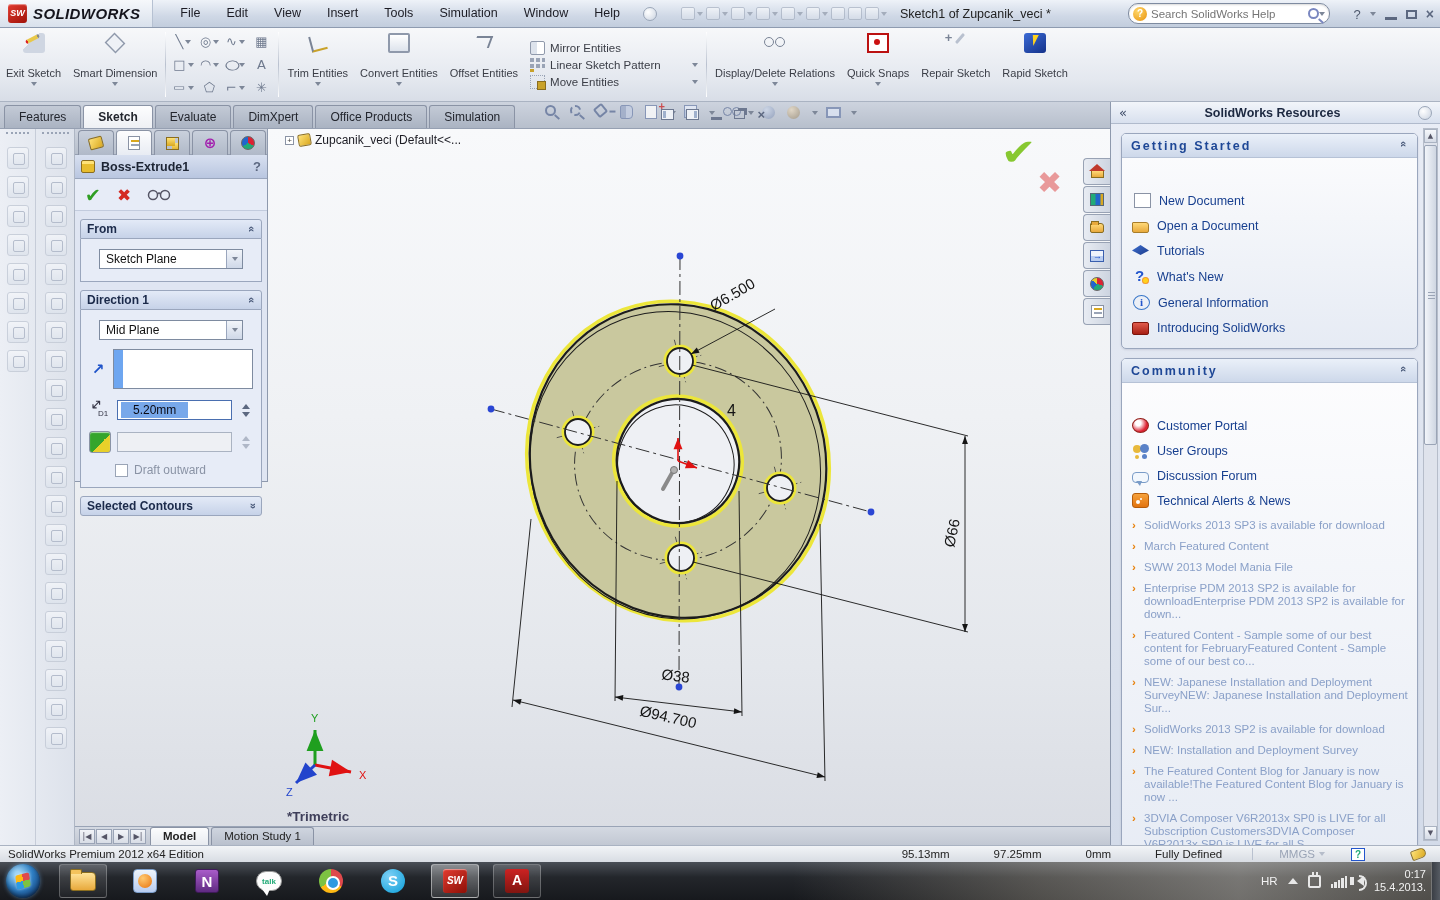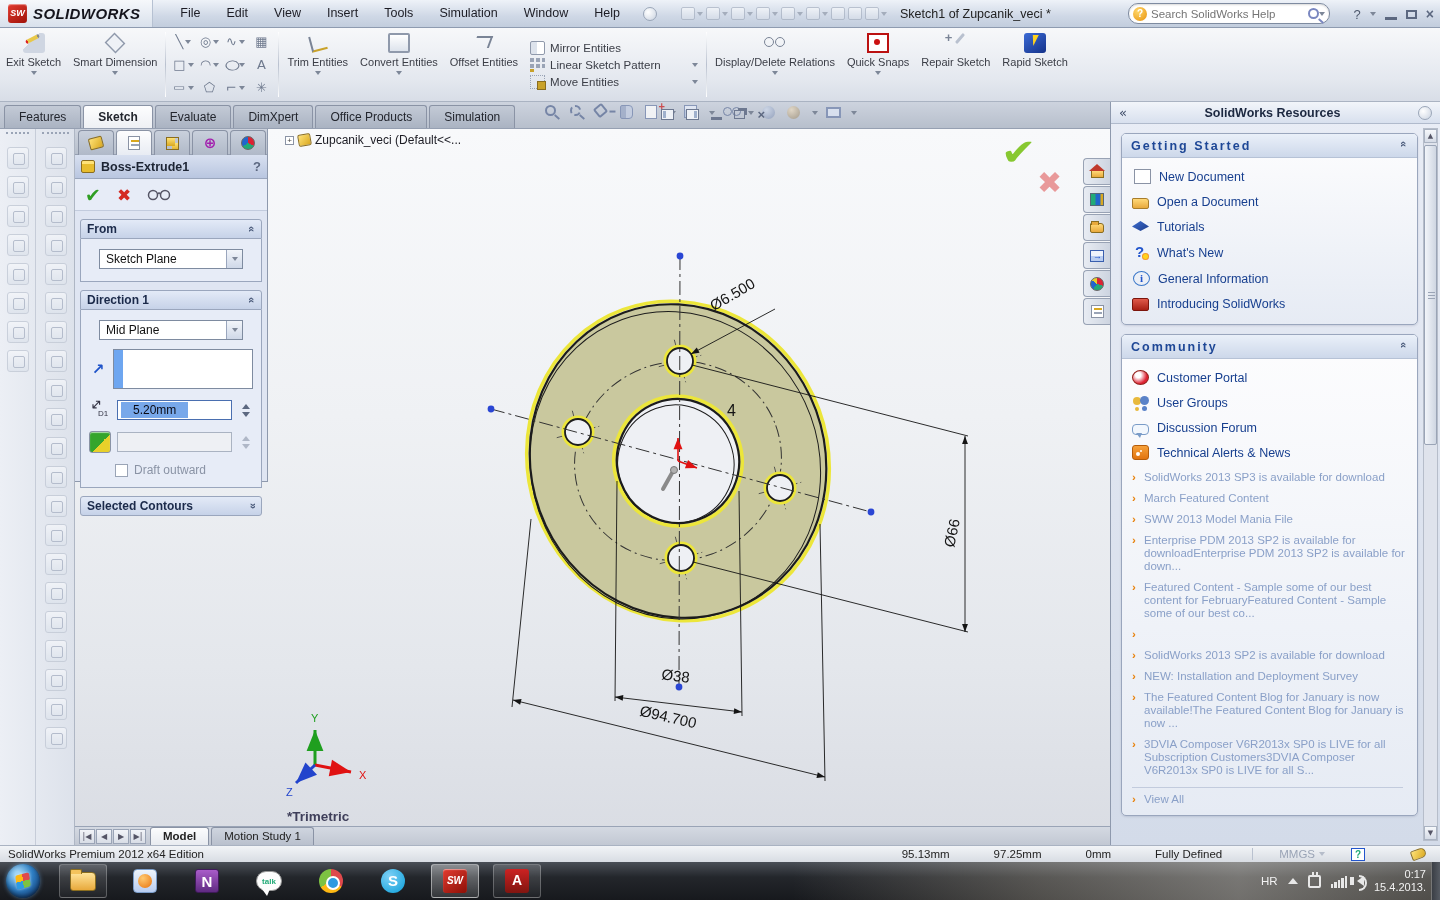--- a/index.html
+++ b/index.html
@@ -33,21 +33,21 @@
   .tb-glyph{font-size:13px;color:#4e596e;}
   .cs-min{width:12px;height:3px;background:#5c6880;margin-top:8px;}
   .cs-res{width:11px;height:9px;border:2px solid #5c6880;}
   .cs-x{font-size:14px;font-weight:bold;color:#5c6880;}
 
   
   #ribbon{position:absolute;left:0;top:28px;width:1440px;height:74px;
     background:linear-gradient(#f7f8fa,#e4e8ef 70%,#d8dde7);border-bottom:1px solid #aab3c2;display:flex;align-items:stretch;}
   .rb-sep{width:1px;background:linear-gradient(#fff,#b9c1cf,#fff);margin:4px 2px;}
   .rb-big{display:flex;flex-direction:column;align-items:center;justify-content:flex-start;padding:5px 6px 2px;min-width:52px;cursor:default;color:#3a3d46;}
-  .rb-big .lab{font-size:11px;line-height:12px;text-align:center;white-space:pre-line;margin-top:3px;}
+  .rb-big .lab{font-size:11px;line-height:12px;text-align:center;white-space:pre-line;margin-top:14px;}
   .rb-big .dd{margin-top:3px;}
   .big-ic{width:22px;height:20px;position:relative;}
   .ic-exit-sketch{background:linear-gradient(135deg,transparent 40%,#cfd6e2 40%);border-radius:3px;}
   .ic-exit-sketch::after{content:"";position:absolute;left:2px;top:4px;width:15px;height:4px;background:linear-gradient(90deg,#d22 15%,#e8c84a 15%,#e8c84a 85%,#888 85%);transform:rotate(-28deg);border-radius:2px;}
   .ic-smartdim{border:2px solid #8f99ab;transform:rotate(45deg) scale(.7);background:#eef1f6;}
   .ic-trim::after{content:"";position:absolute;left:3px;top:2px;width:14px;height:14px;border-left:2px solid #7a8496;border-bottom:2px solid #c9a22a;transform:rotate(-15deg);}
   .ic-convert{border:2px solid #8f99ab;border-radius:2px;background:linear-gradient(#fff,#dde3ec);}
   .ic-offset::after{content:"";position:absolute;left:2px;top:3px;width:14px;height:10px;border-top:2px solid #7a8496;border-right:2px solid #7a8496;transform:skewX(-20deg);}
   .sk-grid{display:grid;grid-template-columns:repeat(4,26px);grid-auto-rows:23px;align-content:center;padding:0 2px;}
   .sk-cell{display:flex;align-items:center;justify-content:center;gap:2px;color:#6f7a8e;font-size:13px;cursor:default;}
@@ -201,21 +201,21 @@
   #tp-scroll{position:absolute;right:2px;top:26px;bottom:4px;width:15px;background:#dfe3ec;border:1px solid #b6bdca;}
   .sb-arr{position:absolute;left:0;width:13px;height:14px;background:linear-gradient(#f6f8fb,#d5dbe6);border:1px solid #aab3c2;
     font-size:7px;text-align:center;line-height:13px;color:#556;font-family:"DejaVu Sans",sans-serif;}
   .sb-thumb{position:absolute;left:0;top:16px;width:13px;height:300px;background:linear-gradient(90deg,#f2f5fa,#cfd6e2);border:1px solid #9aa4b6;border-radius:2px;}
   .sb-thumb::after{content:"";position:absolute;left:3px;top:146px;width:7px;height:1px;background:#9aa4b6;box-shadow:0 3px 0 #9aa4b6,0 6px 0 #9aa4b6;}
   .tp-box{margin:9px 22px 0 10px;border:1px solid #9aa6bd;border-radius:5px;overflow:hidden;
     background:linear-gradient(#fdfdfe,#e6ebf4);box-shadow:0 1px 2px rgba(60,70,100,.15);}
   .tp-box-head{height:24px;display:flex;align-items:center;padding:0 9px;
     background:linear-gradient(#eaf0f9,#cdd8ea);border-bottom:1px solid #b6c2d6;
     font-weight:bold;font-size:12.5px;letter-spacing:2px;color:#1e4796;}
-  .tp-items{padding:6px 4px 8px 8px;}
+  .tp-items{padding:6px 4px 8px 8px;margin-top:24px;}
   .tp-item{display:flex;align-items:center;gap:8px;padding:5px 2px;font-size:12.5px;color:#173f8f;cursor:pointer;}
   .tp-ic{width:17px;height:16px;flex:0 0 17px;position:relative;}
   .ic-new-document{background:#fff;border:1px solid #8a93a5;width:12px;height:15px;margin-left:2px;}
   .ic-open-document{background:linear-gradient(#ffd978,#e8a93c);border:1px solid #a87d2a;height:11px;margin-top:4px;border-radius:1px 3px 2px 2px;}
   .ic-tutorials{background:linear-gradient(145deg,#3e6fd0,#16327e);clip-path:polygon(50% 0,100% 40%,50% 72%,0 40%);height:14px;margin-top:2px;}
   .ic-whats-new::after{content:"?";color:#2255cc;font-size:15px;font-weight:bold;position:absolute;left:3px;top:-2px;}
   .ic-whats-new::before{content:"";position:absolute;left:10px;top:8px;width:7px;height:7px;background:radial-gradient(#ffd21e 40%,#e23b30);border-radius:50%;}
   .ic-introducing{background:linear-gradient(#e05b4b,#a81f14);border-radius:2px;height:13px;margin-top:2px;border:1px solid #7c150c;}
   .ic-general-info{border-radius:50%;border:1.5px solid #3a77c9;width:15px;height:15px;margin-left:1px;}
   .ic-general-info::after{content:"i";position:absolute;width:100%;text-align:center;top:0px;font-weight:bold;font-size:11px;color:#2255cc;font-family:"Liberation Serif",serif;}
@@ -897,20 +897,21 @@
           <div class="news-item">
           <span class="news-bullet">›</span>
           <span>Enterprise PDM 2013 SP2 is available for downloadEnterprise PDM 2013 SP2 is available for down...</span>
         </div>
           <div class="news-item">
           <span class="news-bullet">›</span>
           <span>Featured Content - Sample some of our best content for FebruaryFeatured Content - Sample some of our best co...</span>
         </div>
           <div class="news-item">
           <span class="news-bullet">›</span>
+          <span>NEW: Japanese Installation and Deployment SurveyNEW: Japanese Installation and Deployment Sur...</span>
         </div>
           <div class="news-item">
           <span class="news-bullet">›</span>
           <span>SolidWorks 2013 SP2 is available for download</span>
         </div>
           <div class="news-item">
           <span class="news-bullet">›</span>
           <span>NEW: Installation and Deployment Survey</span>
         </div>
           <div class="news-item">

